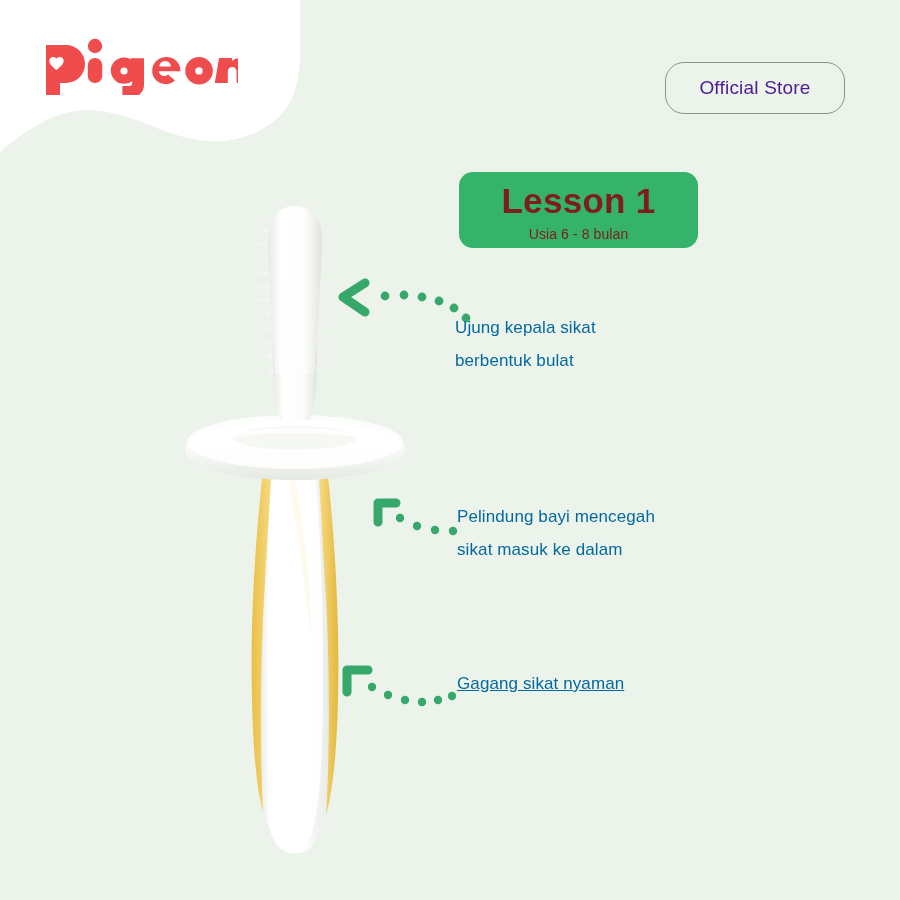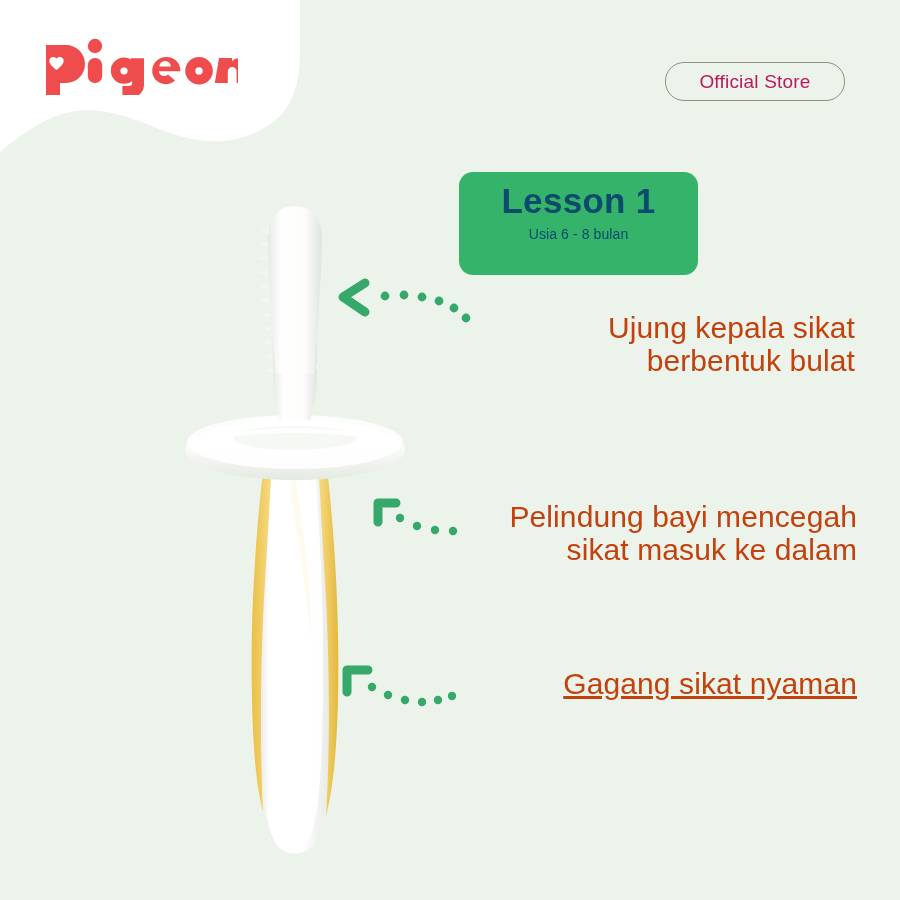--- a/index.html
+++ b/index.html
@@ -35,46 +35,46 @@
     width: 200px;
     height: 62px;
   }
 
   
   .official-store {
     position: absolute;
     left: 665px;
     top: 62px;
     width: 180px;
-    height: 39px;
+    height: 52px;
     border: 1.6px solid #8a9487;
     border-radius: 19px;
     box-sizing: border-box;
     display: flex;
     align-items: center;
     justify-content: center;
-    color: #be185d;
+    color: #4c1d95;
     font-size: 19px;
     letter-spacing: 0.2px;
     background: transparent;
   }
 
   
   .lesson-badge {
     position: absolute;
     left: 459px;
     top: 172px;
     width: 239px;
-    height: 103px;
+    height: 76px;
     background: #35b36b;
     border-radius: 14px;
     box-sizing: border-box;
     padding: 9px 0 0 0;
     text-align: center;
-    color: #0c4a6e;
+    color: #7f1d1d;
   }
   .lesson-title {
     font-size: 35px;
     font-weight: bold;
     line-height: 40px;
     letter-spacing: 0.3px;
   }
   .lesson-sub {
     font-size: 14px;
     font-weight: normal;
@@ -98,25 +98,24 @@
     left: 0;
     top: 0;
     width: 900px;
     height: 900px;
     pointer-events: none;
   }
 
   
   .note {
     position: absolute;
-    color: #c2410c;
-    font-size: 30px;
+    color: #0369a1;
+    font-size: 17px;
     line-height: 33px;
     letter-spacing: 0.1px;
-    text-align: right;
   }
   .note-a { left: 455px; top: 311px; width: 400px; }
   .note-b { left: 455px; top: 389px; width: 400px; }
   .note-c { left: 457px; top: 500px; width: 400px; }
   .note-d { left: 457px; top: 667px; width: 400px; text-decoration: underline; }
   .note .ln { display: block; white-space: nowrap; }
 </style>
 </head>
 <body>
 

